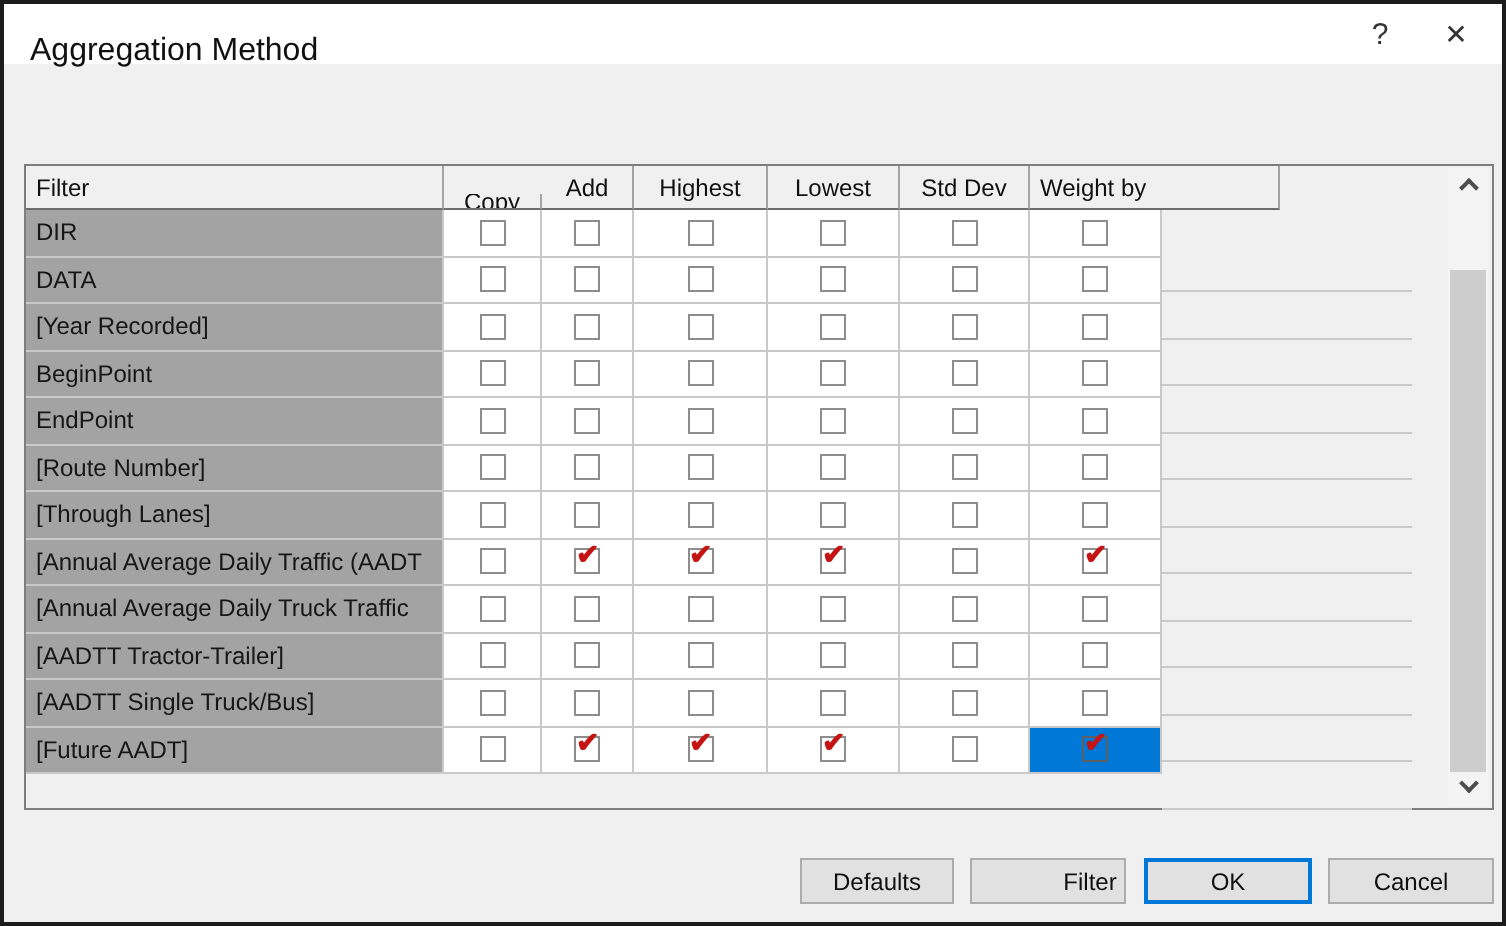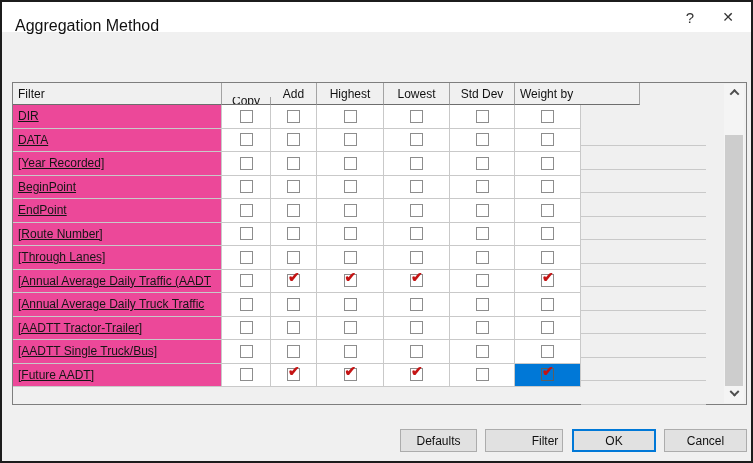--- a/index.html
+++ b/index.html
@@ -34,22 +34,22 @@
     white-space:nowrap;overflow:hidden;color:#111;
   }
   .hdr-cell.left{justify-content:flex-start;padding-left:5px;}
   .rows{position:relative;}
   .trow{display:flex;height:23.5px;}
   .cell{
     border-right:1px solid #c9c9c9;border-bottom:1px solid #c9c9c9;
     display:flex;align-items:center;justify-content:center;background:#fff;
   }
   .cell.field{
-    justify-content:flex-start;padding-left:5px;background:#ec4899;
-    white-space:nowrap;overflow:hidden;color:#161616;text-decoration:underline;
+    justify-content:flex-start;padding-left:5px;background:#a3a3a3;
+    white-space:nowrap;overflow:hidden;color:#161616;
   }
   .cell.weight{
     justify-content:flex-start;padding-left:5px;color:#161616;white-space:nowrap;overflow:hidden;margin-top:40px;
   }
   .cb{
     position:relative;width:13px;height:13px;border:1px solid #8d8d8d;background:#fff;
   }
   .cb .check{
     position:absolute;left:0px;top:-5px;font-size:14px;font-weight:bold;line-height:14px;
   }

